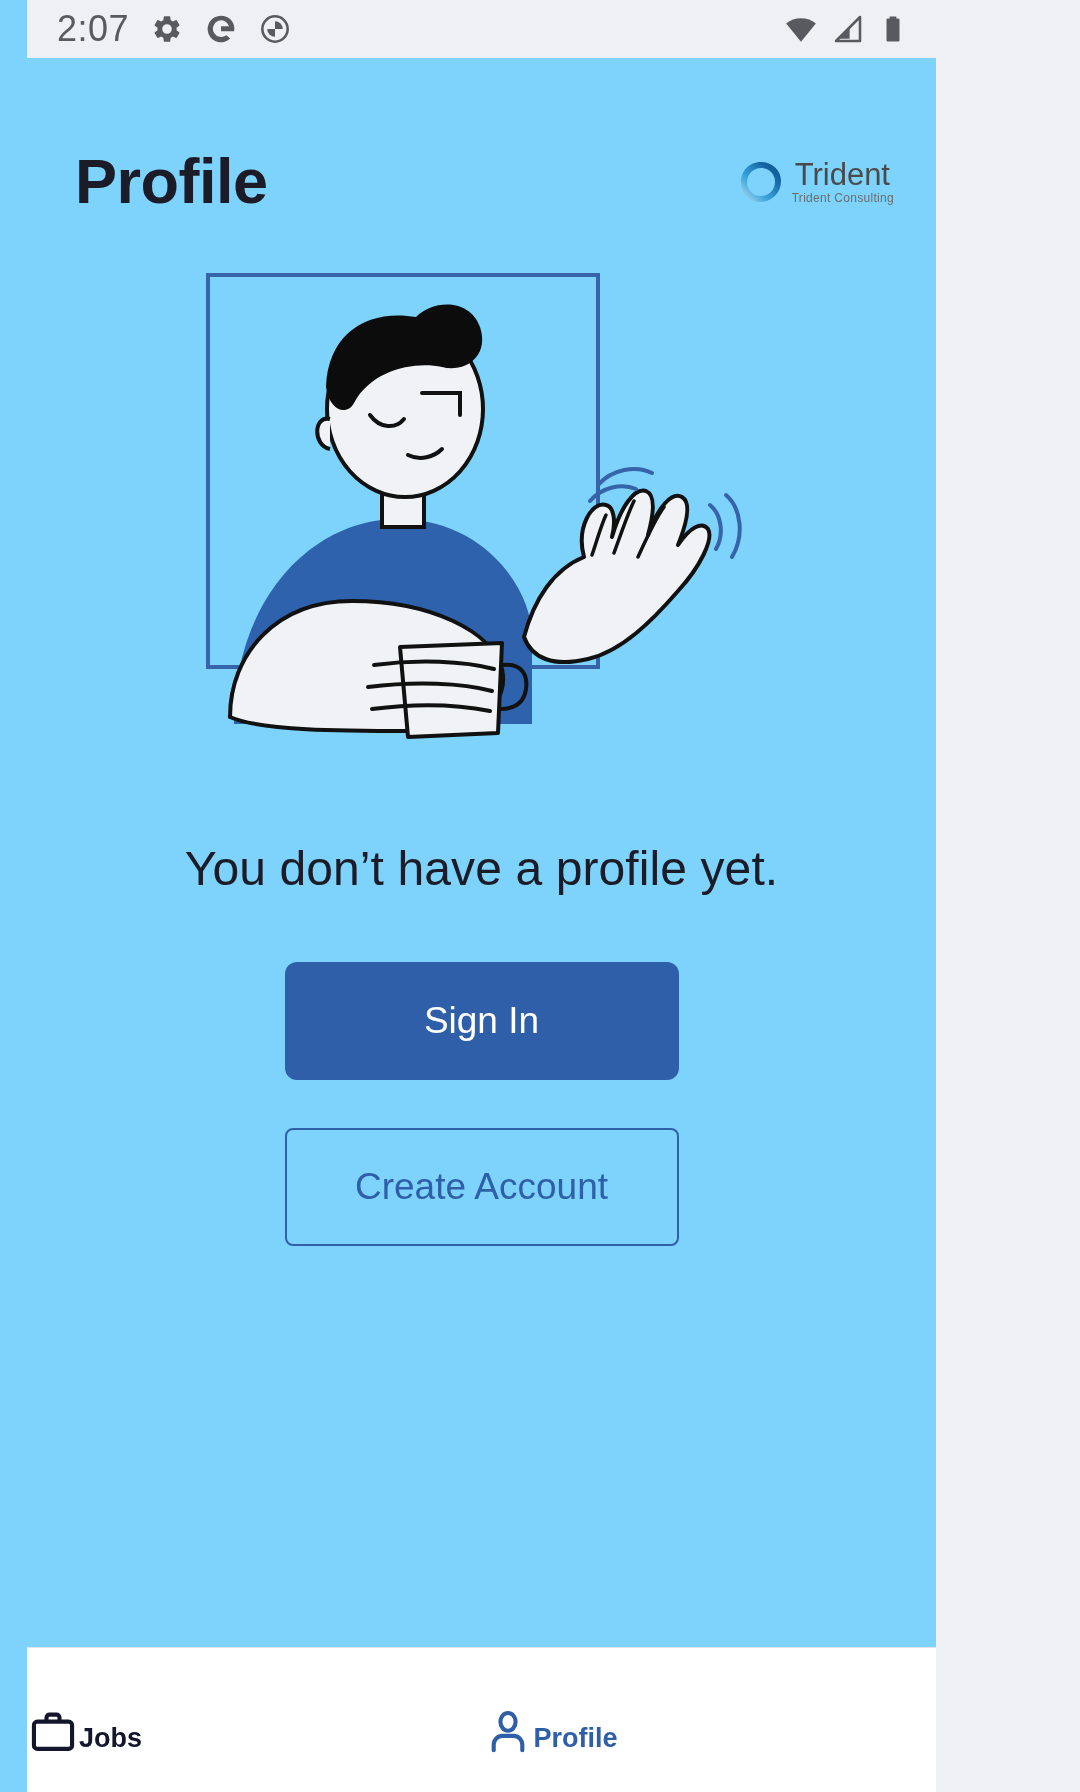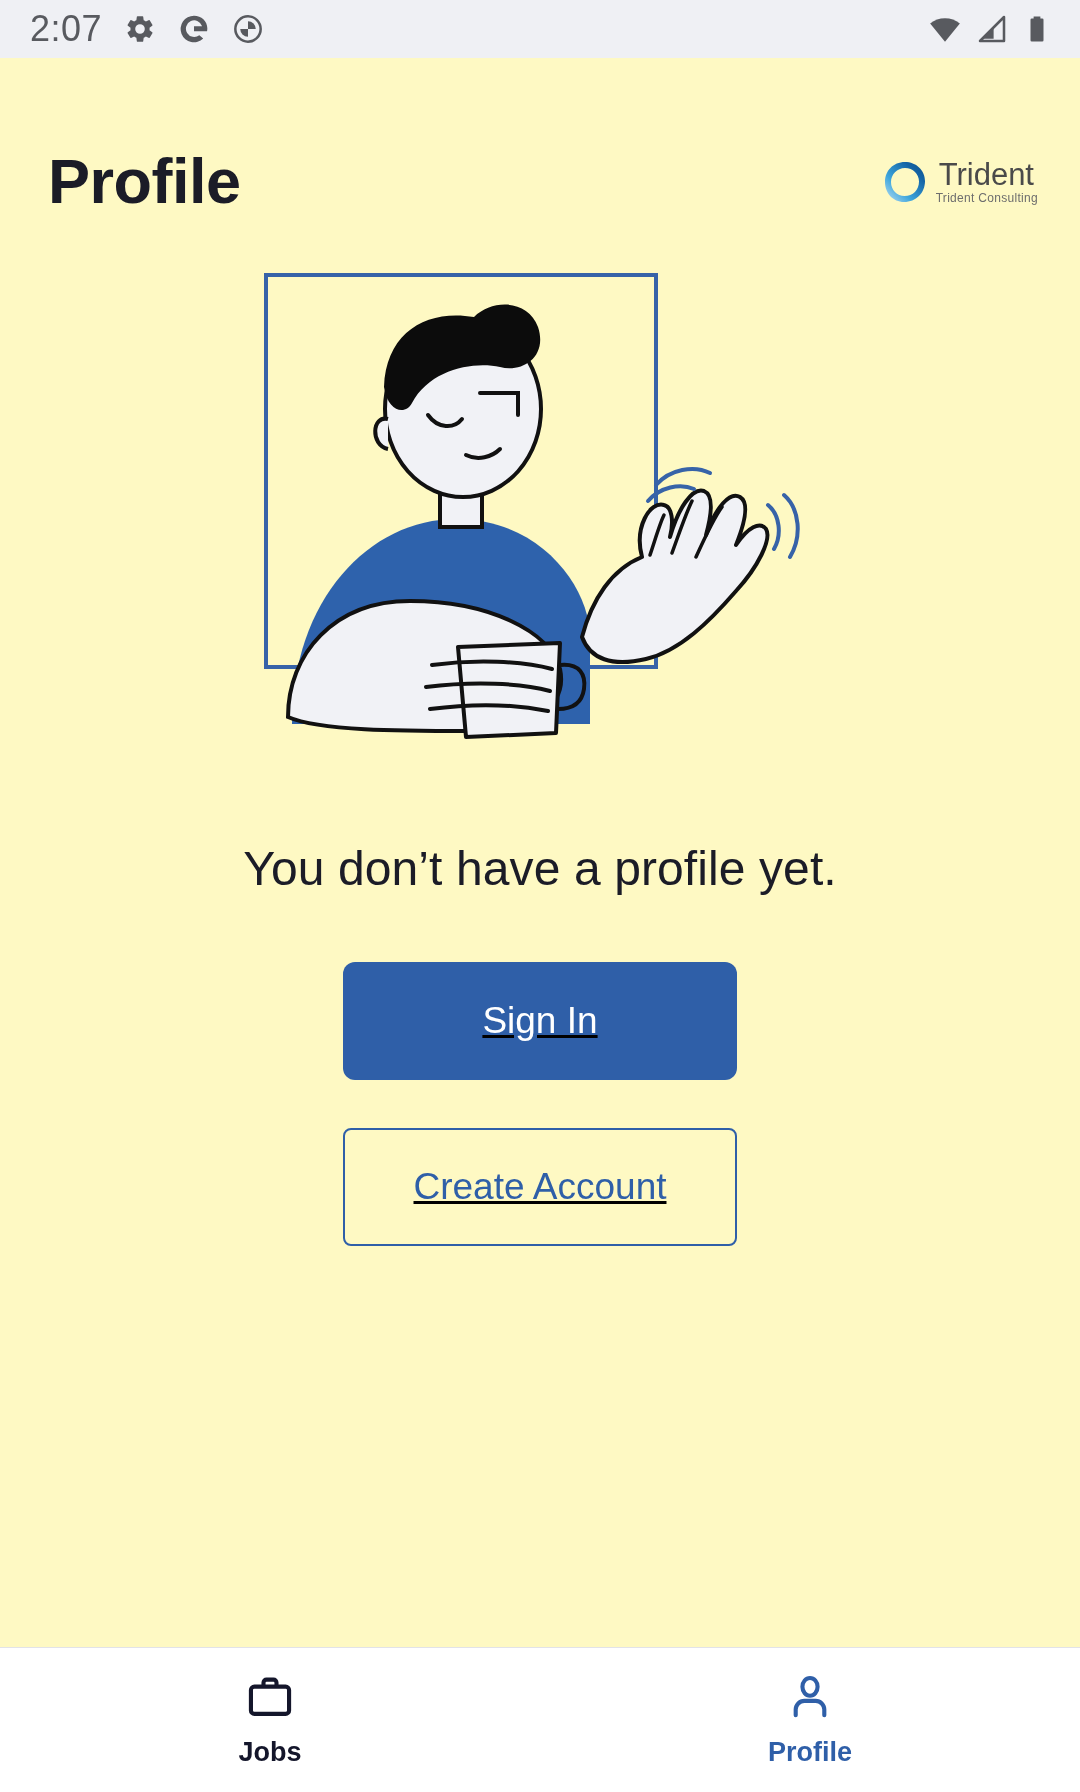--- a/index.html
+++ b/index.html
@@ -4,23 +4,23 @@
 <style>
   * { margin:0; padding:0; box-sizing:border-box; }
   html, body {
     width:1080px; height:1792px;
     background:#eff0f4;
     font-family:"Liberation Sans", sans-serif;
     overflow:hidden;
   }
   #screen {
     position:relative;
-    width:1080px; height:1792px;
-    background:#fef9c3;
-    display:flex; flex-direction:column;
+    width:936px; height:1792px;
+    background:#7dd3fc;
+    display:flex; flex-direction:column;padding-left:27px;
   }
 
   
   #status-bar {
     height:58px; flex:0 0 58px;
     display:flex; align-items:center;
     padding:0 28px 0 30px;
     background:#eff0f4;
   }
   #status-left { display:flex; align-items:center; gap:22px; }
@@ -56,21 +56,21 @@
     display:flex; flex-direction:column; align-items:center;
     padding-top:56px;
   }
   #illustration { width:560px; height:500px; display:block; }
   #empty-message {
     margin-top:72px;
     font-size:48px; color:#1b1c27; letter-spacing:0.1px;
   }
 
   
-  #actions { margin-top:66px; display:flex; flex-direction:column; align-items:center;text-decoration:underline; }
+  #actions { margin-top:66px; display:flex; flex-direction:column; align-items:center; }
   .btn {
     width:394px; height:118px;
     display:flex; align-items:center; justify-content:center;
     font-size:37px; cursor:pointer; border:none;
     font-family:"Liberation Sans", sans-serif;
   }
   #sign-in-button {
     background:#2f5fa8; color:#ffffff;
     border-radius:12px;
   }
@@ -82,21 +82,21 @@
 
   
   #bottom-nav {
     flex:0 0 145px;
     background:#ffffff;
     border-top:1px solid #e2e3e8;
     display:flex; align-items:flex-start;
   }
   .nav-item {
     flex:1; height:100%;
-    display:flex; flex-direction:column;
+    display:flex; 
     align-items:center; justify-content:flex-start;
     padding-top:23px; cursor:pointer;
   }
   .nav-label { font-size:27px; font-weight:bold; margin-top:14px; }
   .nav-item.inactive .nav-label { color:#14162b; }
   .nav-item.active .nav-label { color:#2f5fa8; }
 </style>
 </head>
 <body>
 

